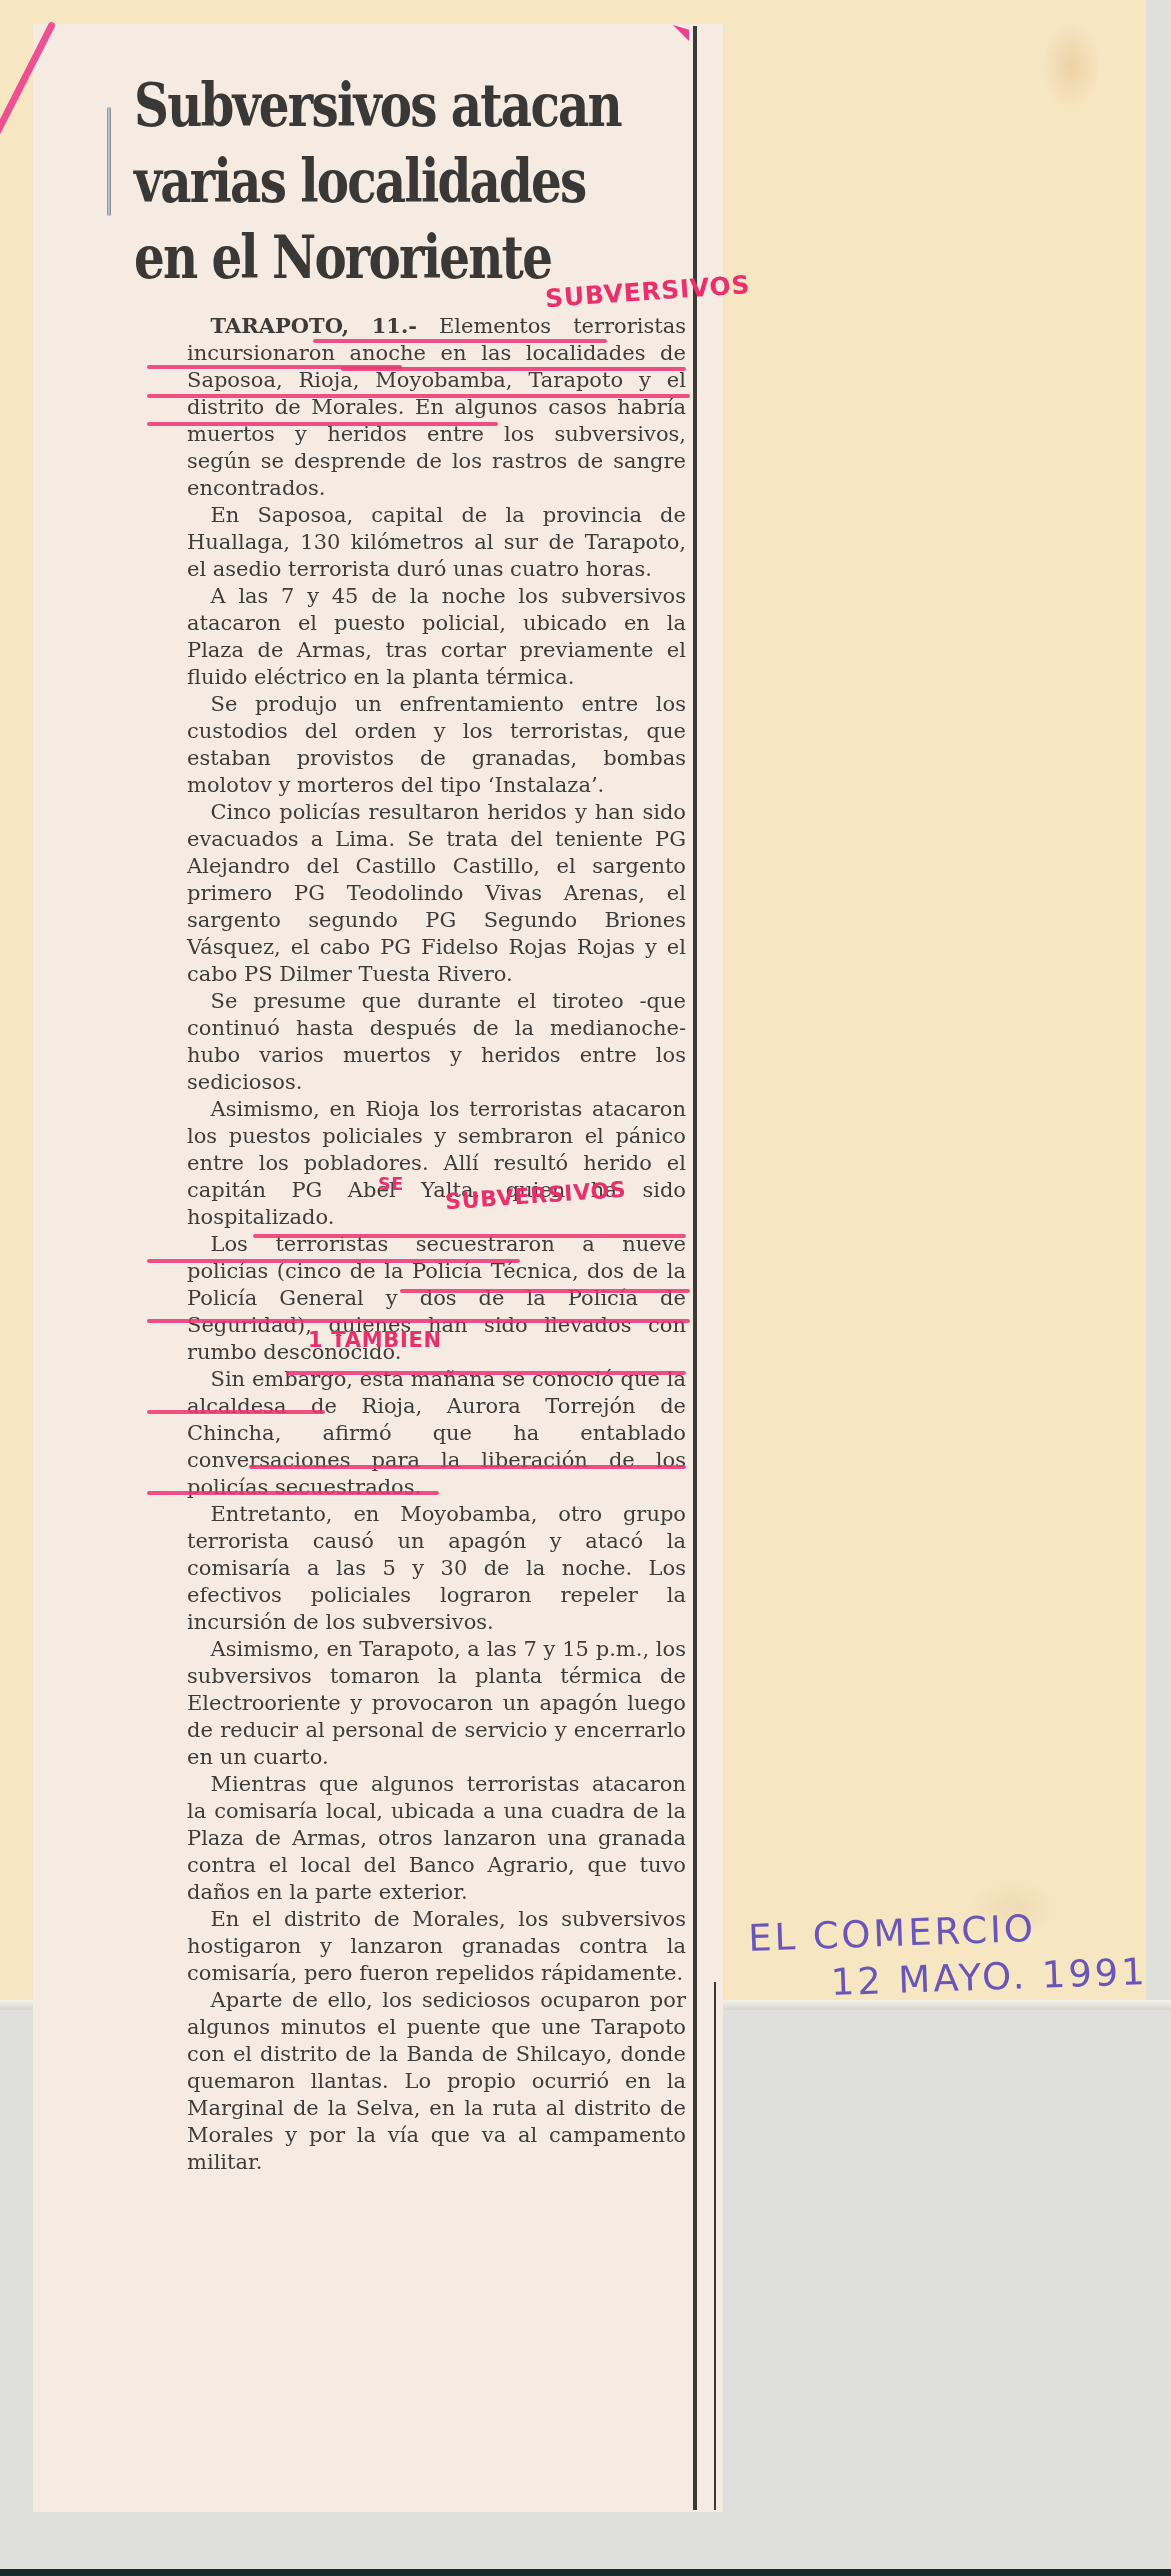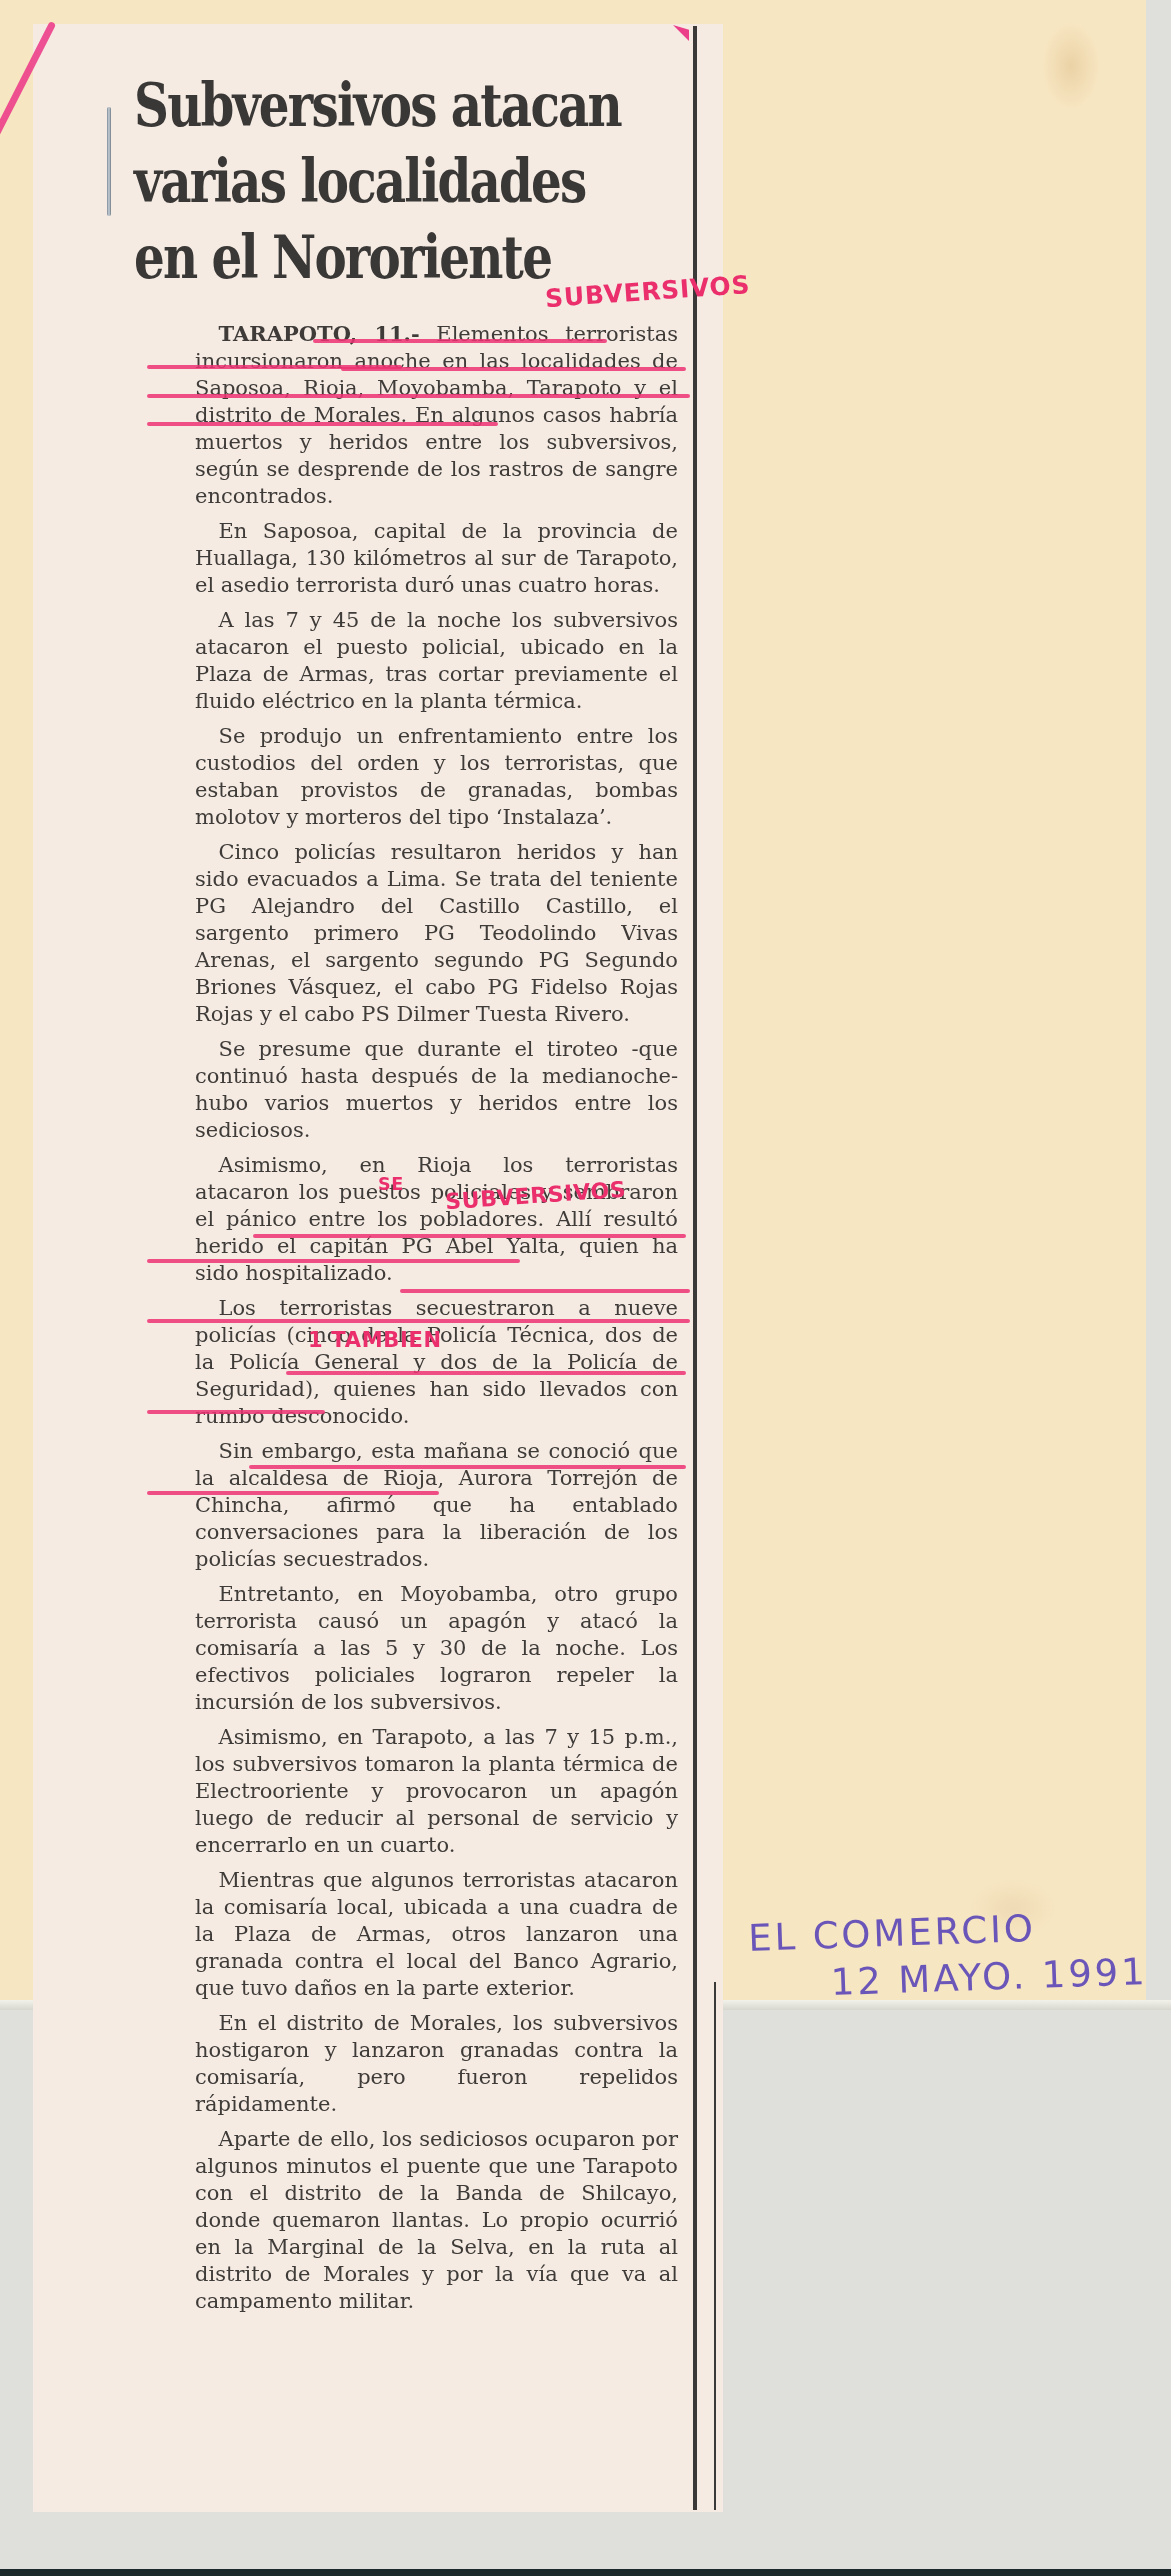--- a/index.html
+++ b/index.html
@@ -46,21 +46,21 @@
     font-family: "DejaVu Serif", serif; font-weight: bold; color: #3a3836;
     font-size: 59px; line-height: 76px; letter-spacing: -2.2px;
     transform: scaleX(0.82); transform-origin: left top;
   }
   .headline div { white-space: nowrap; }
   .body-text {
     position: absolute; left: 187px; top: 312px; width: 499px;
     font-family: "DejaVu Serif", serif; color: #3e3b38;
     font-size: 21px; line-height: 27px; text-align: justify;
   }
-  .body-text p { margin: 8px; text-indent: 23.5px; }
+  .body-text p { margin: 0; text-indent: 23.5px; }
   .dateline { font-weight: bold; }
   .annot {
     position: absolute; font-family: "DejaVu Sans", sans-serif; color: #ea2f6c;
     font-weight: bold; letter-spacing: 0.7px;
   }
   .underline {
     position: absolute; height: 3.7px; background: #ec3372; border-radius: 2.2px; opacity: 0.85;
   }
   .signature {
     position: absolute; left: 749px; top: 1908px; color: #6a55b8;

